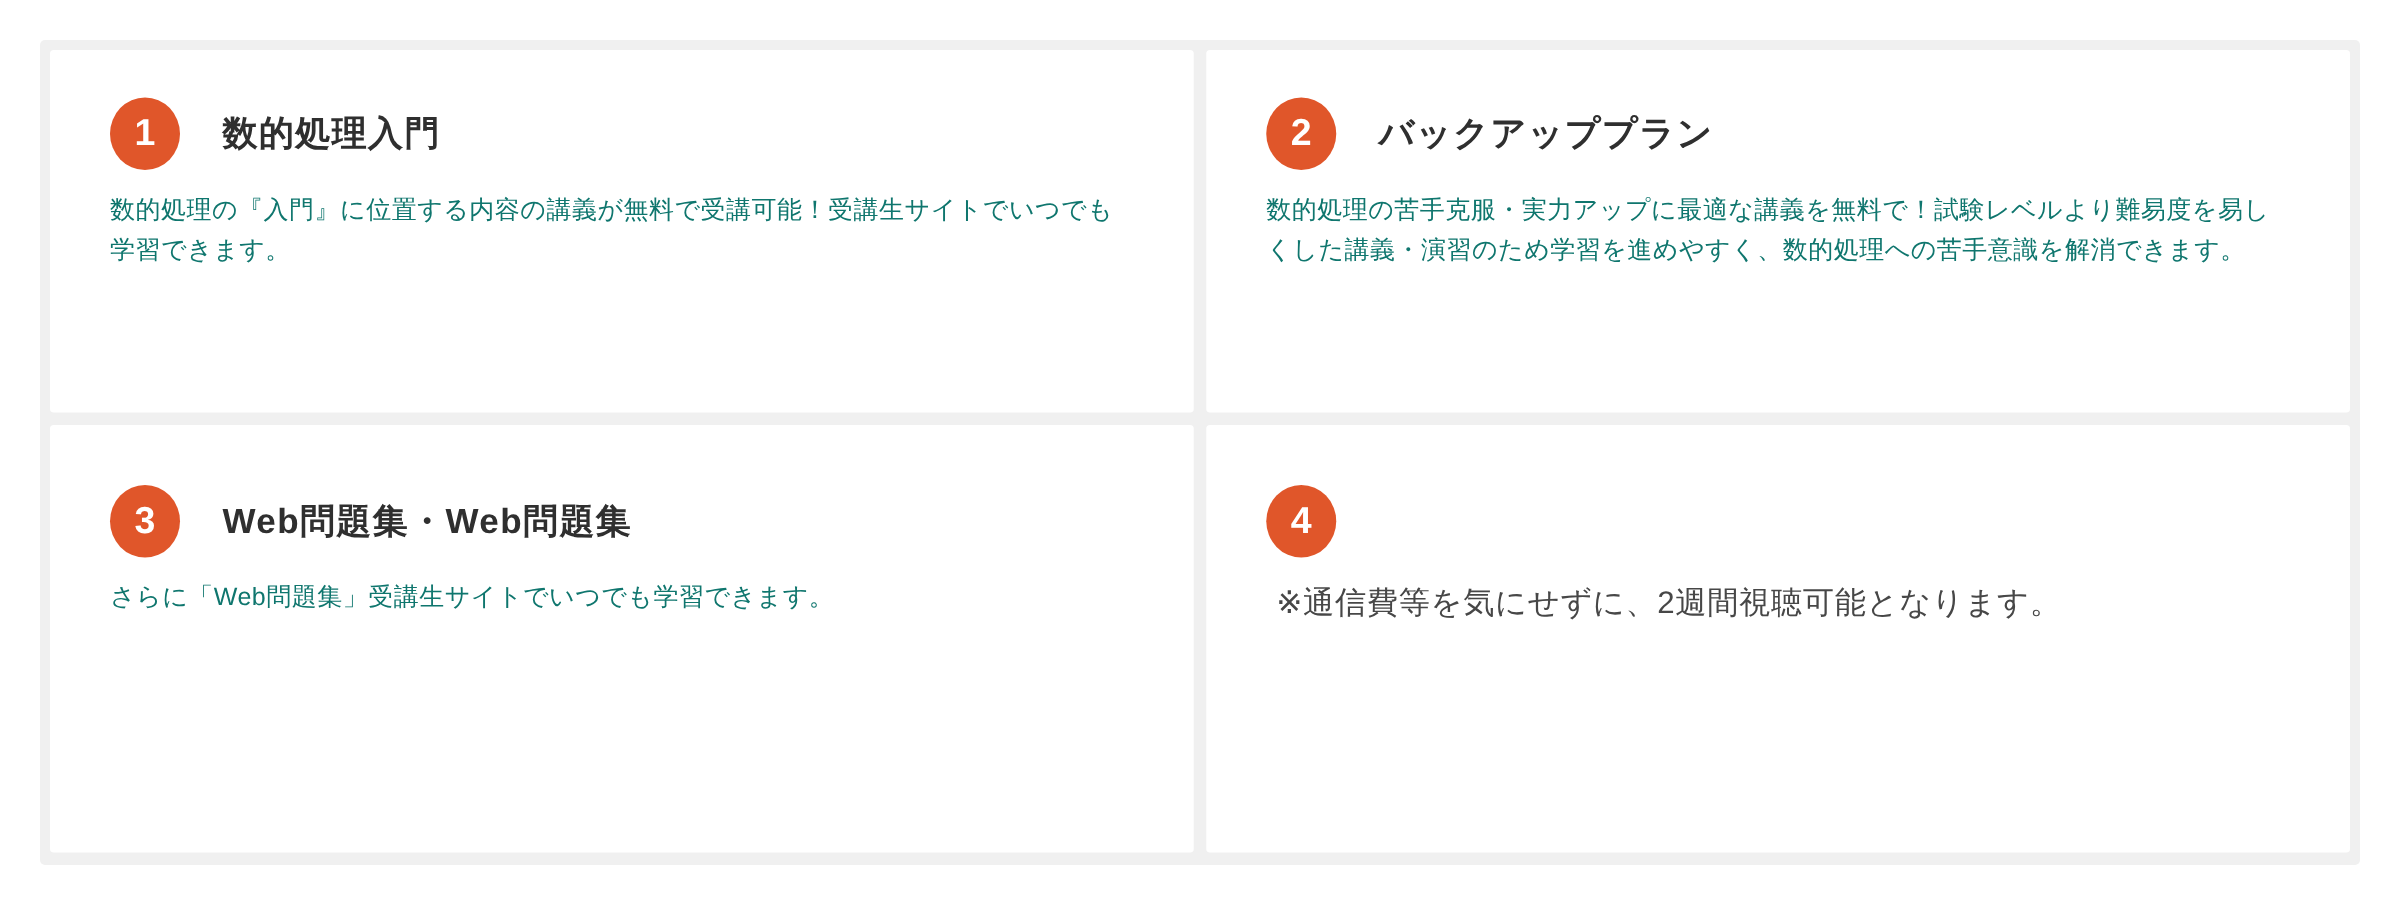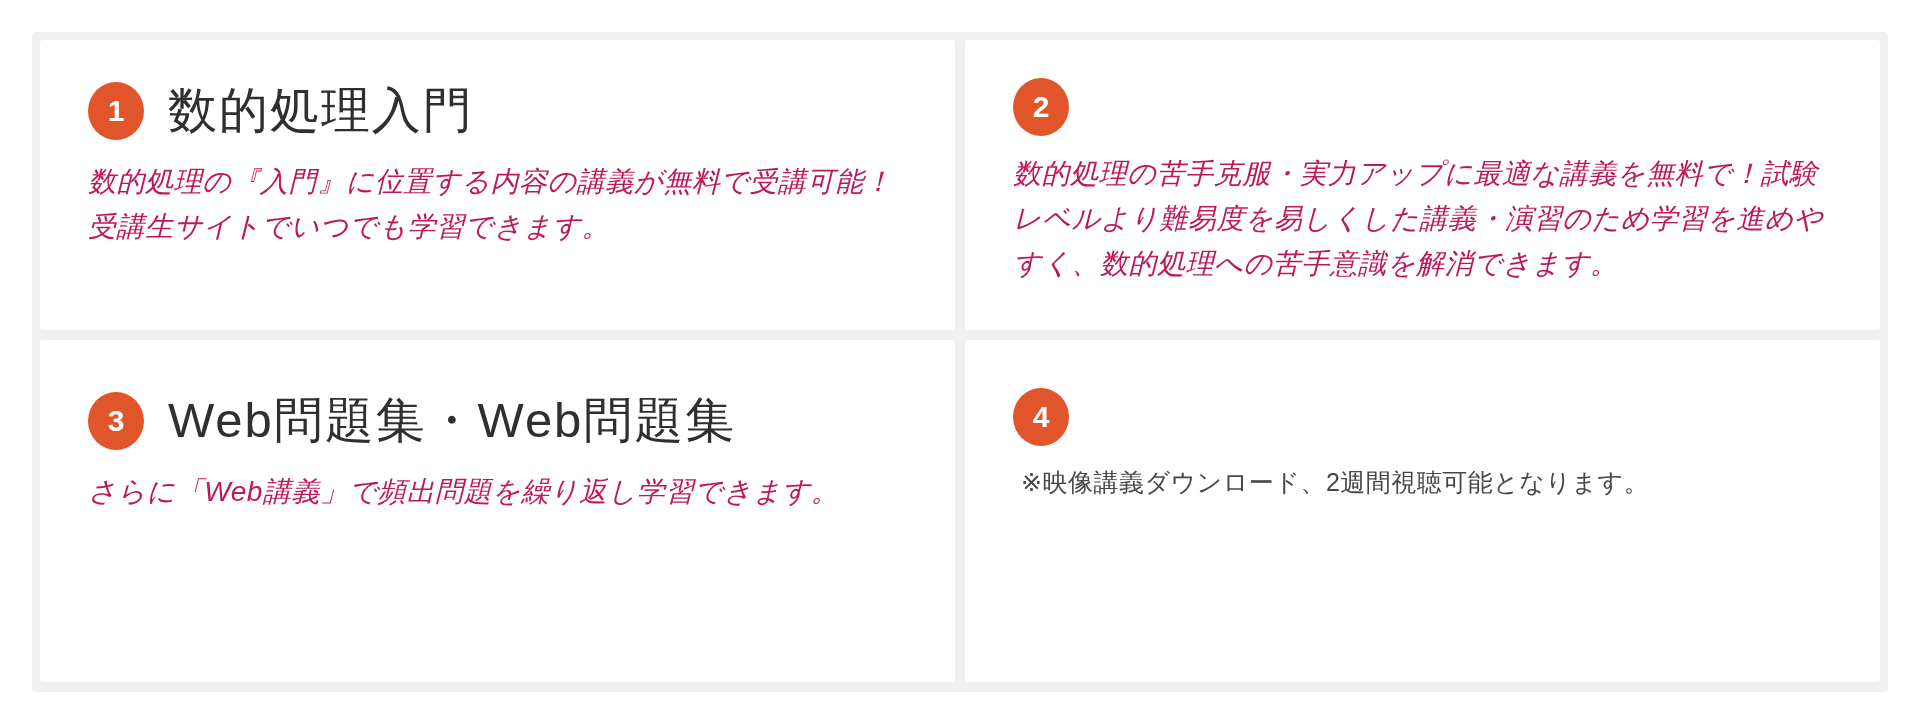--- a/index.html
+++ b/index.html
@@ -46,33 +46,32 @@
     border-radius: 50%;
     background: #e0562a;
     color: #ffffff;
     font-size: 30px;
     font-weight: 700;
     display: flex;
     align-items: center;
     justify-content: center;
   }
   .title {
-    margin: 0;
-    font-size: 49px;
-    font-weight: 400;
+    margin: 10px;
+    font-size: 28px;
+    font-weight: 700;
     color: #2f2f2f;
     letter-spacing: 0.04em;
   }
   .desc {
     margin: 0;
-    font-size: 28px;
+    font-size: 20px;
     line-height: 1.6;
-    color: #be185d;
+    color: #0f766e;
     letter-spacing: 0.02em;
-    font-style: italic;
   }
   .note {
     margin: 8px 0 0 0;
     padding-left: 8px;
     font-size: 25px;
     line-height: 1.6;
     color: #474747;
     letter-spacing: 0.02em;
   }
 </style>
@@ -85,32 +84,33 @@
     <div class="card-header">
       <span class="badge">1</span>
       <h3 class="title">数的処理入門</h3>
     </div>
     <p class="desc">数的処理の『入門』に位置する内容の講義が無料で受講可能！受講生サイトでいつでも学習できます。</p>
   </section>
 
   <section class="card">
     <div class="card-header">
       <span class="badge">2</span>
+      <h3 class="title">バックアッププラン</h3>
     </div>
     <p class="desc">数的処理の苦手克服・実力アップに最適な講義を無料で！試験レベルより難易度を易しくした講義・演習のため学習を進めやすく、数的処理への苦手意識を解消できます。</p>
   </section>
 
   <section class="card row2">
     <div class="card-header">
       <span class="badge">3</span>
       <h3 class="title">Web問題集・Web問題集</h3>
     </div>
-    <p class="desc">さらに「Web講義」で頻出問題を繰り返し学習できます。</p>
+    <p class="desc">さらに「Web問題集」受講生サイトでいつでも学習できます。</p>
   </section>
 
   <section class="card row2">
     <div class="card-header">
       <span class="badge">4</span>
     </div>
-    <p class="note">※映像講義ダウンロード、2週間視聴可能となります。</p>
+    <p class="note">※通信費等を気にせずに、2週間視聴可能となります。</p>
   </section>
 
 </div>
 
 </body></html>

